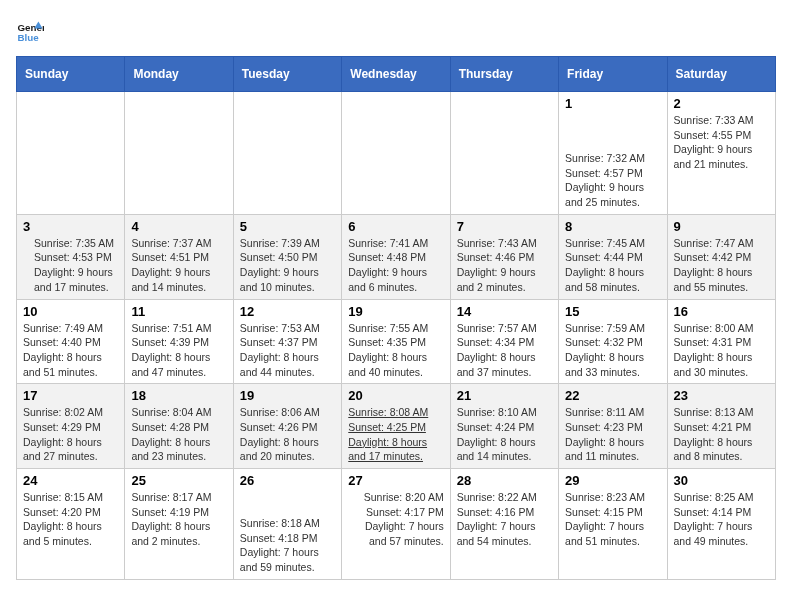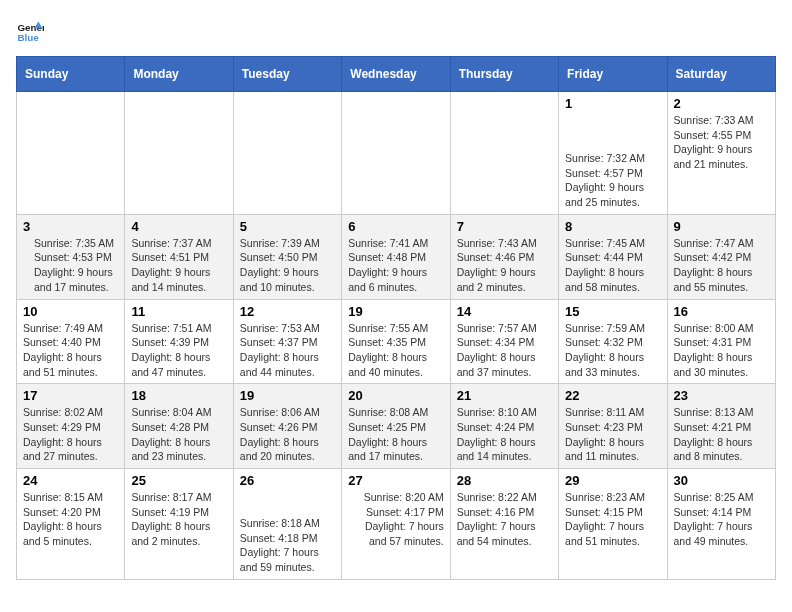--- a/index.html
+++ b/index.html
@@ -248,21 +248,21 @@
         </td>
         <td>
           <span class="day-number">19</span>
           <div class="day-info" style="white-space: pre-line;">Sunrise: 8:06 AM
 Sunset: 4:26 PM
 Daylight: 8 hours
 and 20 minutes.</div>
         </td>
         <td>
           <span class="day-number">20</span>
-          <div class="day-info" style="white-space: pre-line;">Sunrise: 8:08 AM
+          <div class="day-info" style="white-space: pre-line; text-decoration: underline;">Sunrise: 8:08 AM
 Sunset: 4:25 PM
 Daylight: 8 hours
 and 17 minutes.</div>
         </td>
         <td>
           <span class="day-number">21</span>
           <div class="day-info" style="white-space: pre-line;">Sunrise: 8:10 AM
 Sunset: 4:24 PM
 Daylight: 8 hours
 and 14 minutes.</div>

